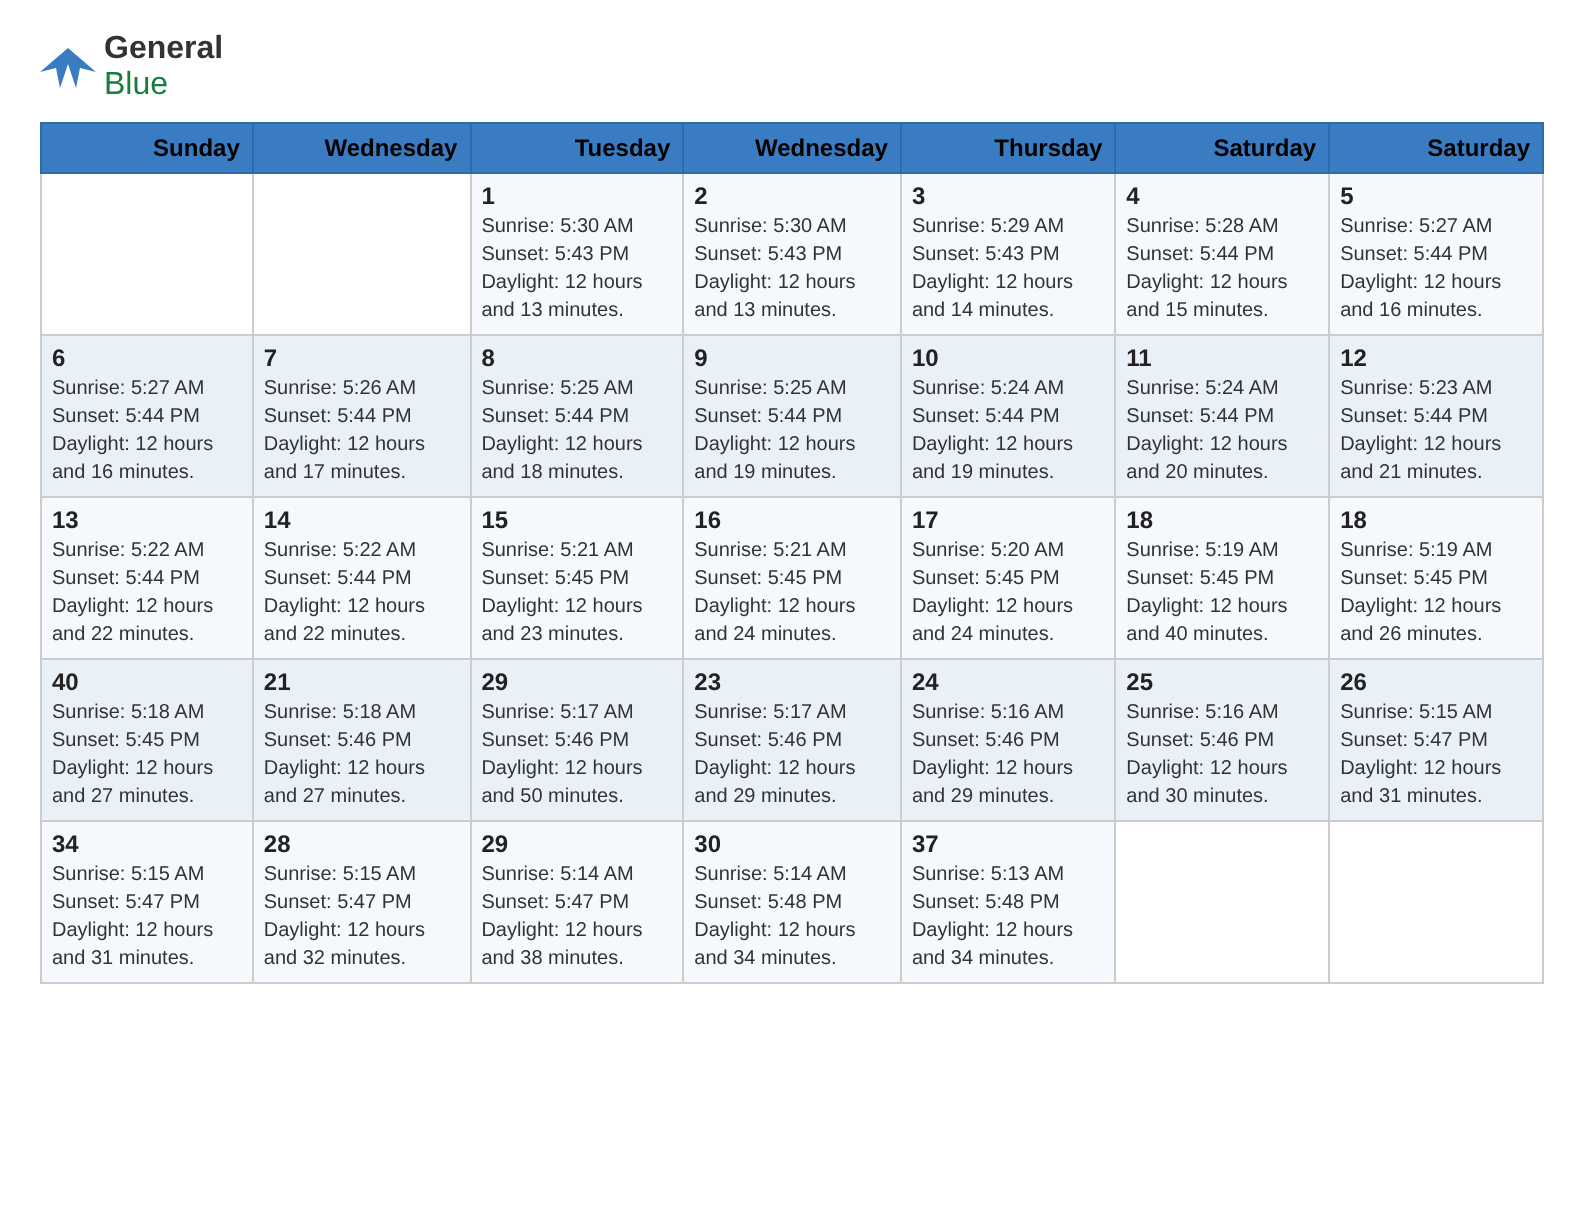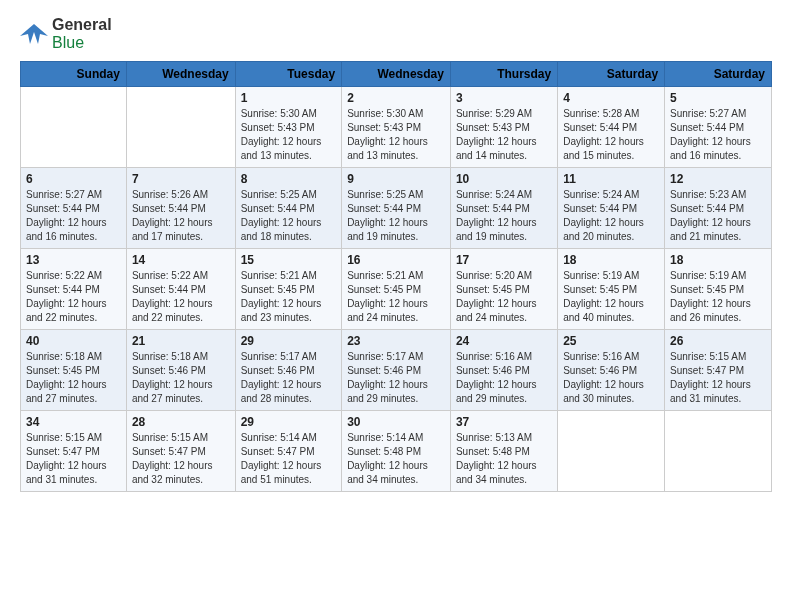--- a/index.html
+++ b/index.html
@@ -318,21 +318,21 @@
             <span>Daylight: 12 hours</span><br>
             <span>and 27 minutes.</span>
           </div>
         </td>
           <td>
           <span class="day-num">29</span>
           <div class="day-info">
             <span>Sunrise: 5:17 AM</span><br>
             <span>Sunset: 5:46 PM</span><br>
             <span>Daylight: 12 hours</span><br>
-            <span>and 28 minutes.</span>
+            <span>and 50 minutes.</span>
           </div>
         </td>
           <td>
           <span class="day-num">23</span>
           <div class="day-info">
             <span>Sunrise: 5:17 AM</span><br>
             <span>Sunset: 5:46 PM</span><br>
             <span>Daylight: 12 hours</span><br>
             <span>and 29 minutes.</span>
           </div>
@@ -383,21 +383,21 @@
             <span>Daylight: 12 hours</span><br>
             <span>and 32 minutes.</span>
           </div>
         </td>
           <td>
           <span class="day-num">29</span>
           <div class="day-info">
             <span>Sunrise: 5:14 AM</span><br>
             <span>Sunset: 5:47 PM</span><br>
             <span>Daylight: 12 hours</span><br>
-            <span>and 51 minutes.</span>
+            <span>and 38 minutes.</span>
           </div>
         </td>
           <td>
           <span class="day-num">30</span>
           <div class="day-info">
             <span>Sunrise: 5:14 AM</span><br>
             <span>Sunset: 5:48 PM</span><br>
             <span>Daylight: 12 hours</span><br>
             <span>and 34 minutes.</span>
           </div>

